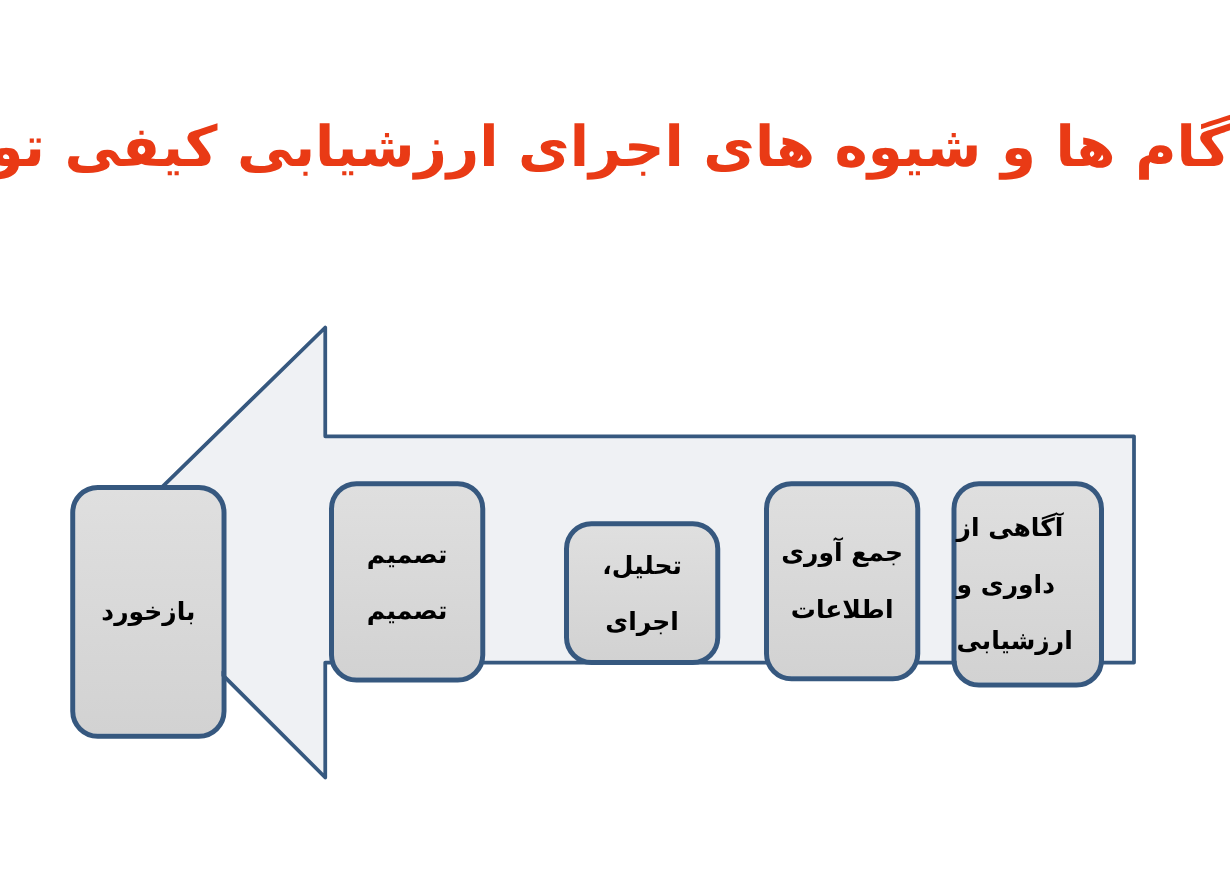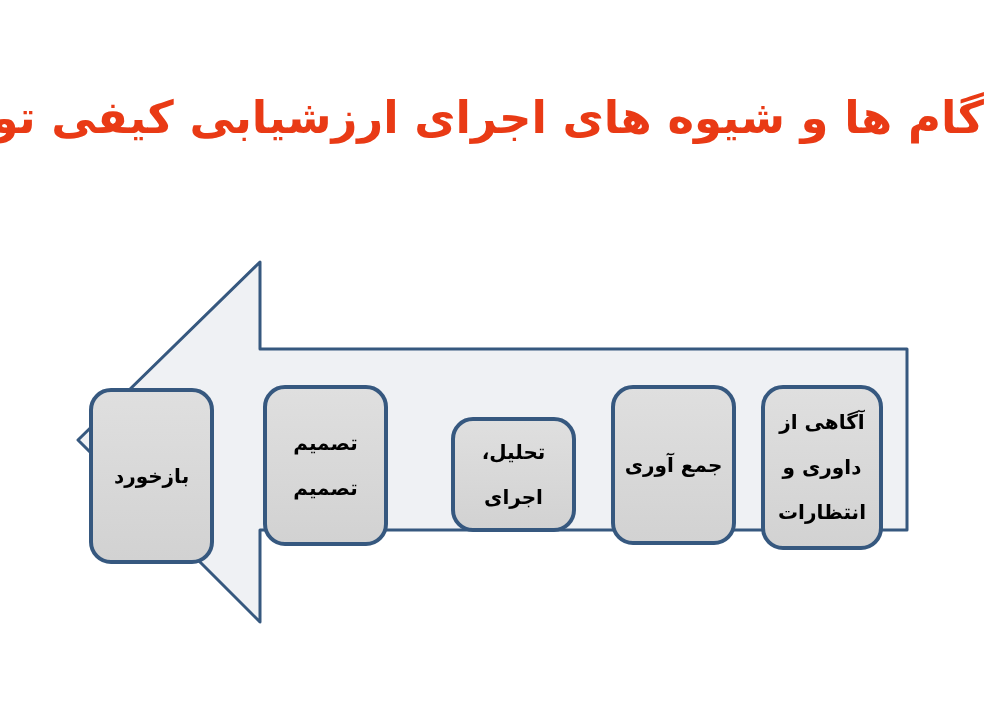--- a/index.html
+++ b/index.html
@@ -61,45 +61,46 @@
     text-align: center;
     color: var(--box-text-color, #000000);
     font-weight: bold;
     font-size: 20px;
   }
   .step .line {
     display: block;
     line-height: 45px;
     white-space: nowrap;
   }
-  .step-awareness  { left: 761px; top: 385px; width: 122px; height: 165px; }
+  .step-awareness  { left: 761px; top: 385px; width: 122px; height: 165px; align-items: flex-end; }
   .step-collect    { left: 611px; top: 385px; width: 125px; height: 160px; }
   .step-analysis   { left: 451px; top: 385px; width: 125px; height: 115px; margin-top: 32px; }
   .step-decision   { left: 263px; top: 385px; width: 125px; height: 161px; }
-  .step-feedback   { left:  89px; top: 388px; width: 125px; height: 176px; }
+  .step-feedback   { left:  56px; top: 388px; width: 125px; height: 203px; }
 </style>
 </head>
 <body>
 
 <div class="slide">
 
   <h1 class="slide-title">گام ها و شیوه های اجرای ارزشیابی کیفی توصیفی</h1>
 
   <svg class="arrow-svg" viewBox="0 0 984 704" xmlns="http://www.w3.org/2000/svg">
     <polygon class="arrow-poly" points="78,440 260,262 260,349 907,349 907,530 260,530 260,622"></polygon>
   </svg>
 
   <div class="step step-awareness">
     <span class="line">آگاهی از</span>
     <span class="line">داوری و</span>
-    <span class="line">انتظارات</span>
+    <span class="line">ارزشیابی</span>
   </div>
 
   <div class="step step-collect">
     <span class="line">جمع آوری</span>
+    <span class="line">اطلاعات</span>
   </div>
 
   <div class="step step-analysis">
     <span class="line">تحلیل،</span>
     <span class="line">اجرای</span>
   </div>
 
   <div class="step step-decision">
     <span class="line">تصمیم</span>
     <span class="line">تصمیم</span>

